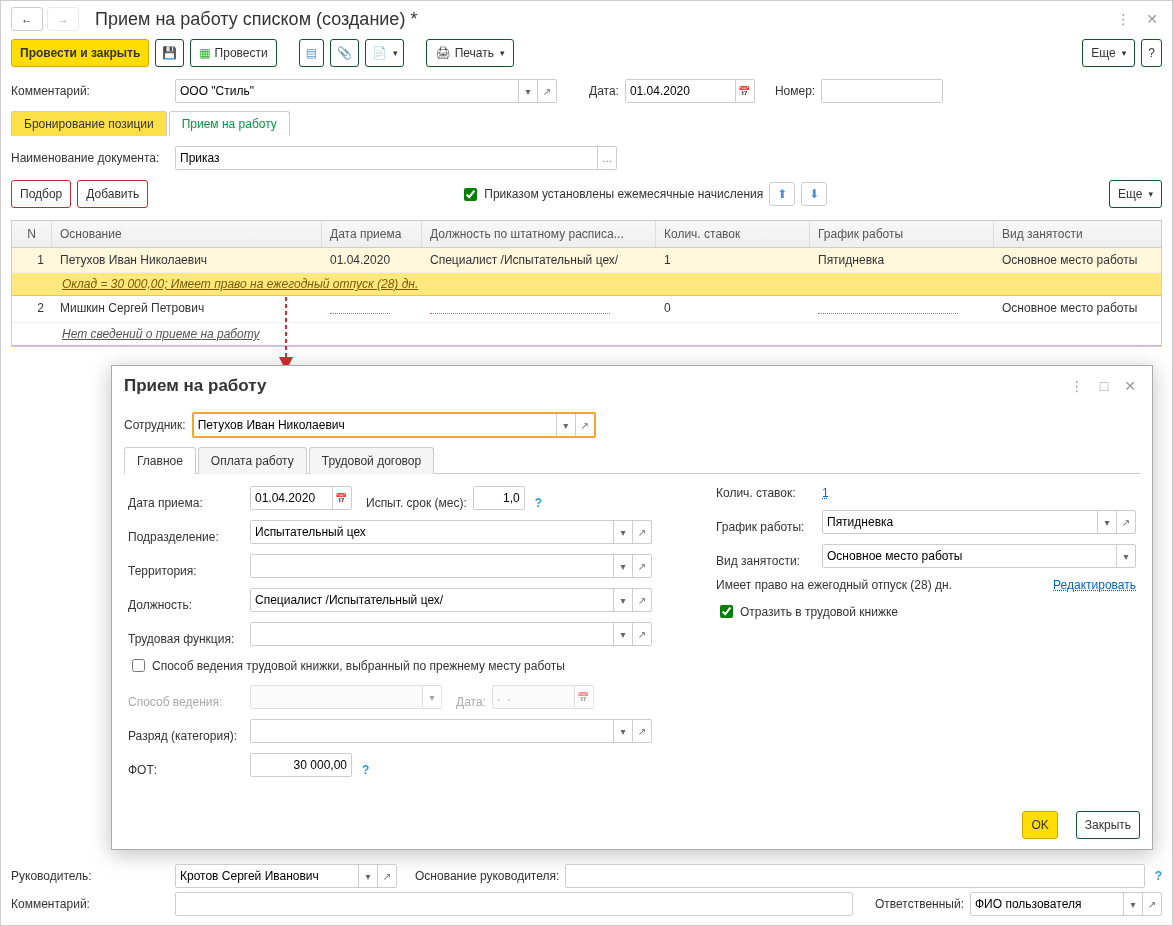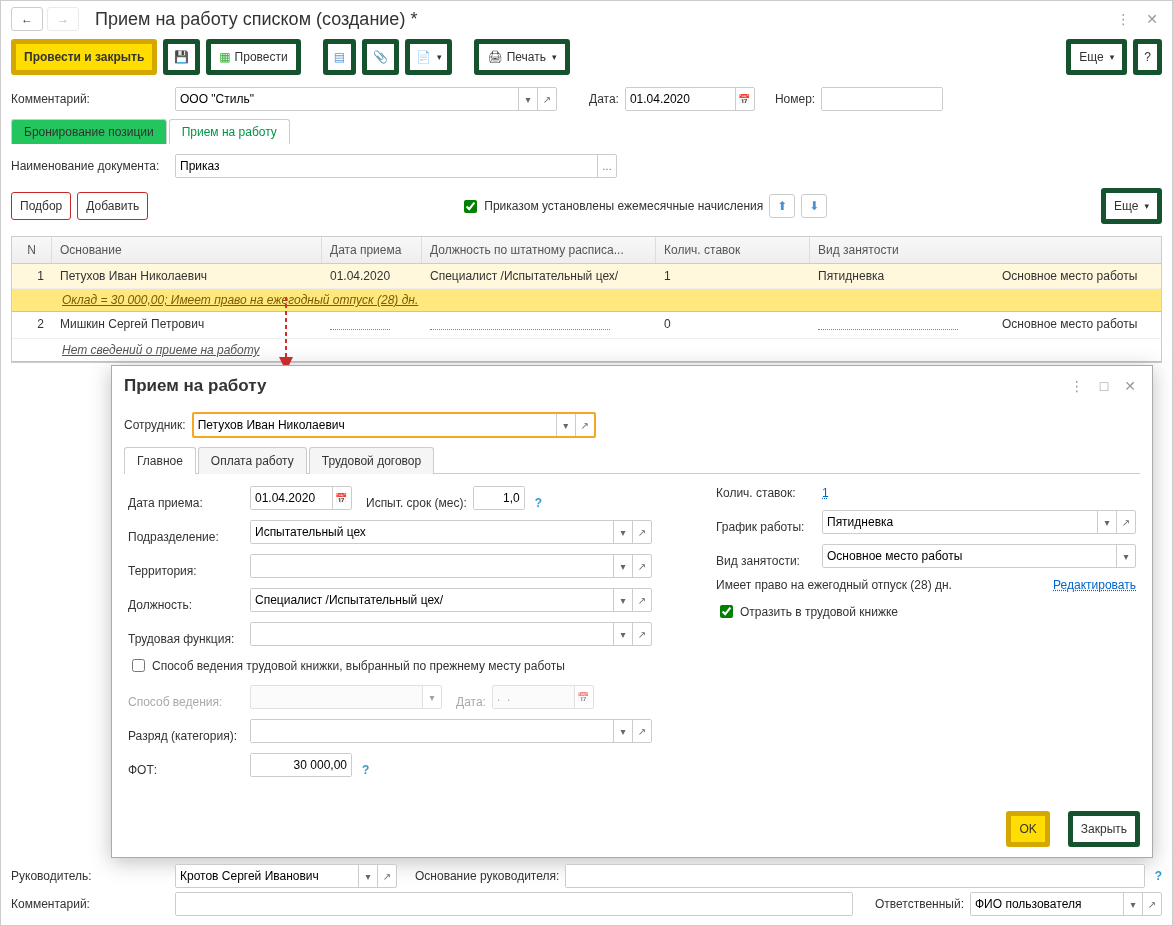--- a/index.html
+++ b/index.html
@@ -3,32 +3,32 @@
 <meta charset="utf-8">
 <style>
 html,body{margin:0;padding:0;font-family:Arial,sans-serif;font-size:12px;color:#333;background:#fff}
 .window{width:1173px;height:926px;position:relative;border:1px solid #ccc;box-sizing:border-box;overflow:hidden}
 .titlebar{display:flex;align-items:center;padding:6px 10px 4px 10px}
 .nav-btn{width:30px;height:22px;border:1px solid #ccc;border-radius:3px;background:#fff;display:flex;align-items:center;justify-content:center;margin-right:4px;cursor:pointer}
 .title{font-size:18px;margin-left:12px;color:#333}
 .win-controls{margin-left:auto;display:flex;gap:8px;color:#999}
 .win-controls span{cursor:pointer;font-size:14px;padding:2px 4px}
 .toolbar{display:flex;align-items:center;padding:4px 10px 10px 10px;gap:6px}
-.btn{height:26px;border:5px solid #14532d;border-radius:3px;background:#fff;display:inline-flex;align-items:center;padding:0 8px;cursor:pointer;font-size:12px;gap:4px}
+.btn{height:26px;border:1px solid #14532d;border-radius:3px;background:#fff;display:inline-flex;align-items:center;padding:0 8px;cursor:pointer;font-size:12px;gap:4px}
 .btn.yellow{background:#ffdd00;border-color:#d4a800;font-weight:bold}
 .btn.icon-only{padding:0 6px}
 .btn .caret{font-size:9px;margin-left:2px}
 .toolbar .spacer{flex:1}
 .form-row{display:flex;align-items:center;padding:2px 10px;gap:6px}
 .label{white-space:nowrap}
 .input-group{display:flex;border:1px solid #ccc;border-radius:2px;background:#fff;height:22px;align-items:stretch}
 .input-group input{border:none;outline:none;padding:0 4px;flex:1;font-size:12px;min-width:0}
 .input-group .gbtn{border-left:1px solid #ccc;width:18px;display:flex;align-items:center;justify-content:center;cursor:pointer;font-size:10px;color:#666}
 .tabs{display:flex;padding:6px 10px 0 10px}
-.tab{border:1px solid #ccc;border-bottom:none;padding:5px 12px;background:#22c55e;border-radius:3px 3px 0 0;margin-right:2px;cursor:pointer}
+.tab{border:1px solid #ccc;border-bottom:none;padding:5px 12px;background:#fde047;border-radius:3px 3px 0 0;margin-right:2px;cursor:pointer}
 .tab.active{background:#fff;color:#009646}
 .action-row{display:flex;align-items:center;padding:8px 10px;gap:6px}
 .btn.outlined-red{border:1px solid #c62828;background:#fff;color:#333}
 .check{display:flex;align-items:center;gap:4px}
 .check input{accent-color:green}
 .arrow-btn{width:24px;height:22px;border:1px solid #ccc;border-radius:3px;display:flex;align-items:center;justify-content:center;cursor:pointer;color:#4a90d9}
 .table{margin:4px 10px;border:1px solid #ccc}
 .table-header{display:flex;background:linear-gradient(#f8f8f8,#eee);border-bottom:1px solid #ccc;font-weight:normal;color:#555}
 .th{padding:6px 8px;border-right:1px solid #ddd;box-sizing:border-box;overflow:hidden;text-overflow:ellipsis;white-space:nowrap}
 .c-n{width:40px;text-align:center}
@@ -166,20 +166,21 @@
       </div>
   </div>
 
   <div class="table">
     <div class="table-header">
       <div class="th c-n">N</div>
       <div class="th c-emp">Основание</div>
       <div class="th c-date">Дата приема</div>
       <div class="th c-pos">Должность по штатному расписа...</div>
       <div class="th c-rate">Колич. ставок</div>
+      <div class="th c-sched">График работы</div>
       <div class="th c-type">Вид занятости</div>
     </div>
     <div class="table-row row-highlight">
       <div class="td c-n" style="text-align:right">1</div>
       <div class="td c-emp">Петухов Иван Николаевич</div>
       <div class="td c-date">01.04.2020</div>
       <div class="td c-pos">Специалист /Испытательный цех/</div>
       <div class="td c-rate">1</div>
       <div class="td c-sched">Пятидневка</div>
       <div class="td c-type">Основное место работы</div>

